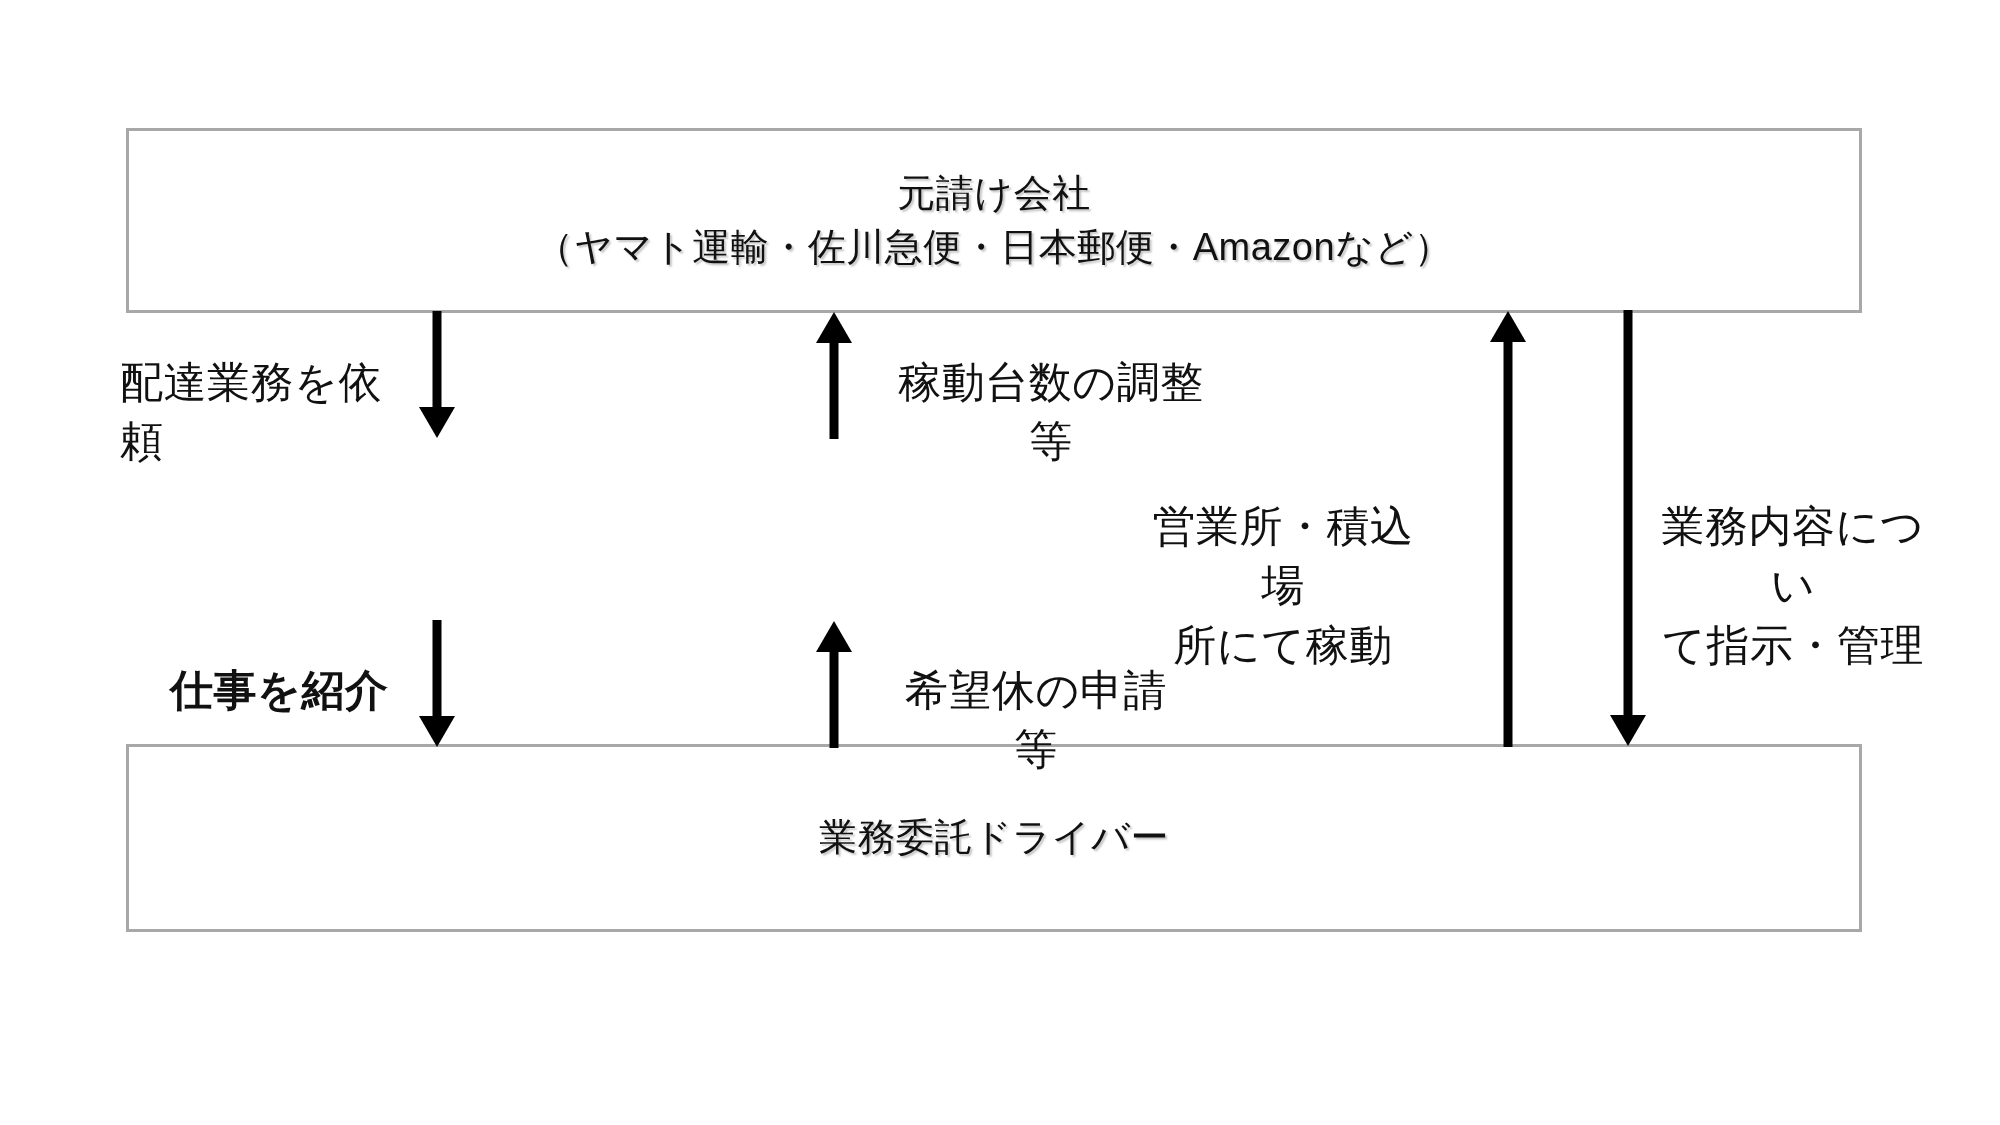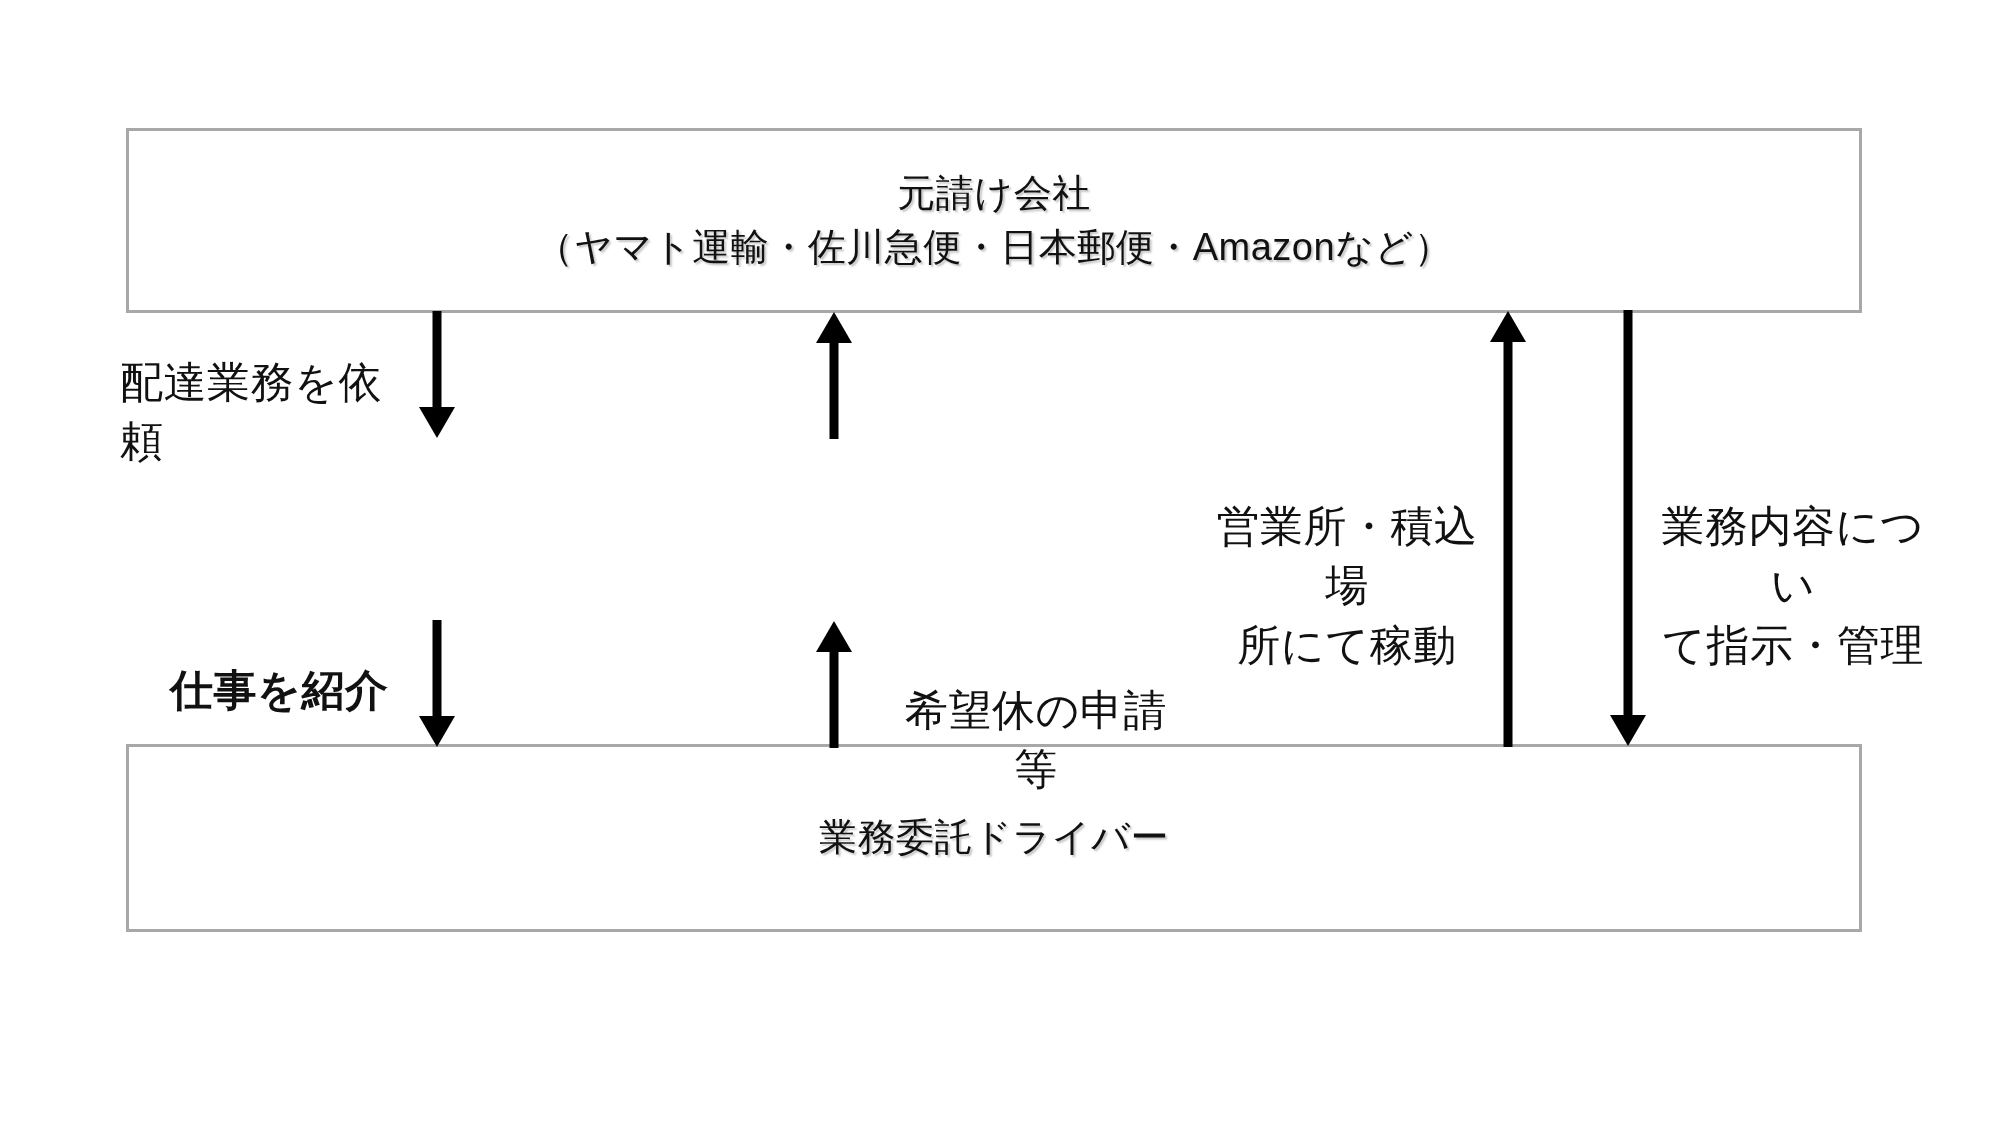--- a/index.html
+++ b/index.html
@@ -115,24 +115,25 @@
 
   <div class="arrow" style="left:1604px; top:310px; width:48px; height:437px;">
     <svg width="48" height="437" viewBox="0 0 48 437">
       <line x1="24" y1="0" x2="24" y2="412" stroke="#000000" stroke-width="9"></line>
       <polygon points="24,436 6,405 42,405" fill="#000000"></polygon>
     </svg>
   </div>
 
   <div class="edge-label left" style="left:120px; top:353px; width:300px;">配達業務を依頼</div>
 
+  <div class="edge-label center" style="left:886px; top:353px; width:330px;">稼動台数の調整等</div>
 
   <div class="edge-label left" style="left:170px; top:661px; width:260px;font-weight:bold;">仕事を紹介</div>
 
-  <div class="edge-label center" style="left:886px; top:661px; width:300px;margin-top:20px;">希望休の申請等</div>
+  <div class="edge-label center" style="left:886px; top:661px; width:300px;">希望休の申請等</div>
 
-  <div class="edge-label center" style="left:1212px; top:497px; width:270px;">営業所・積込場
+  <div class="edge-label center" style="left:1148px; top:497px; width:270px;">営業所・積込場
 所にて稼動</div>
 
   <div class="edge-label center" style="left:1648px; top:497px; width:290px;">業務内容につい
 て指示・管理</div>
 
 </div>
 
 </body></html>

